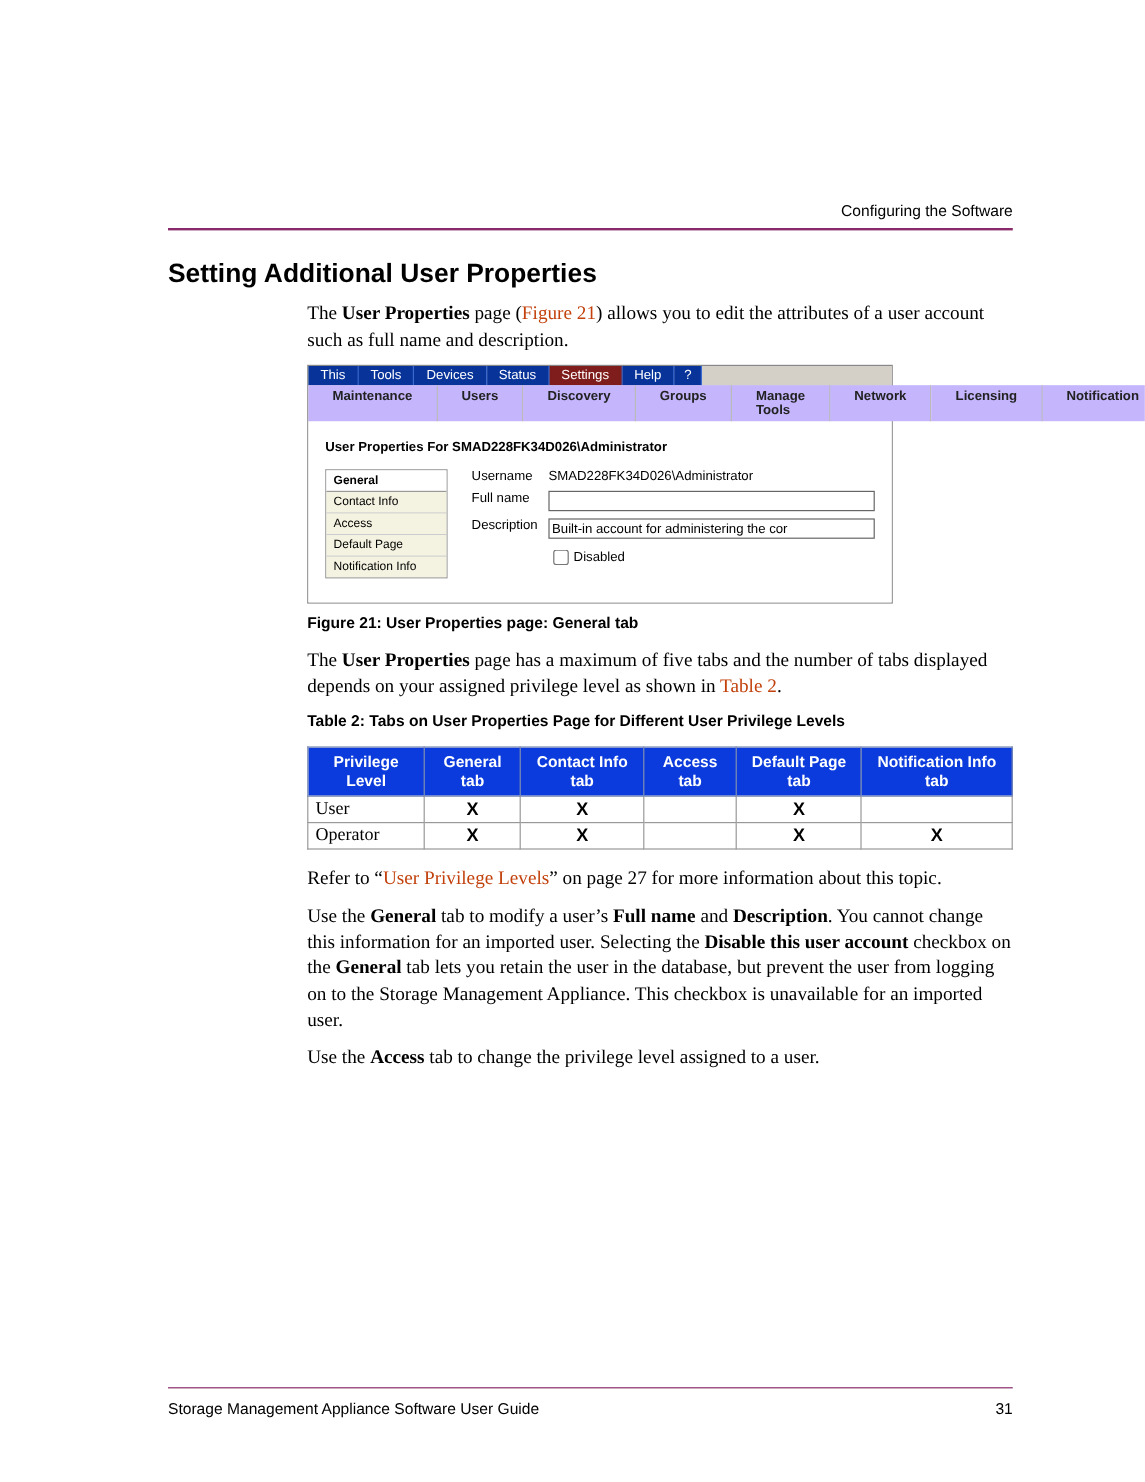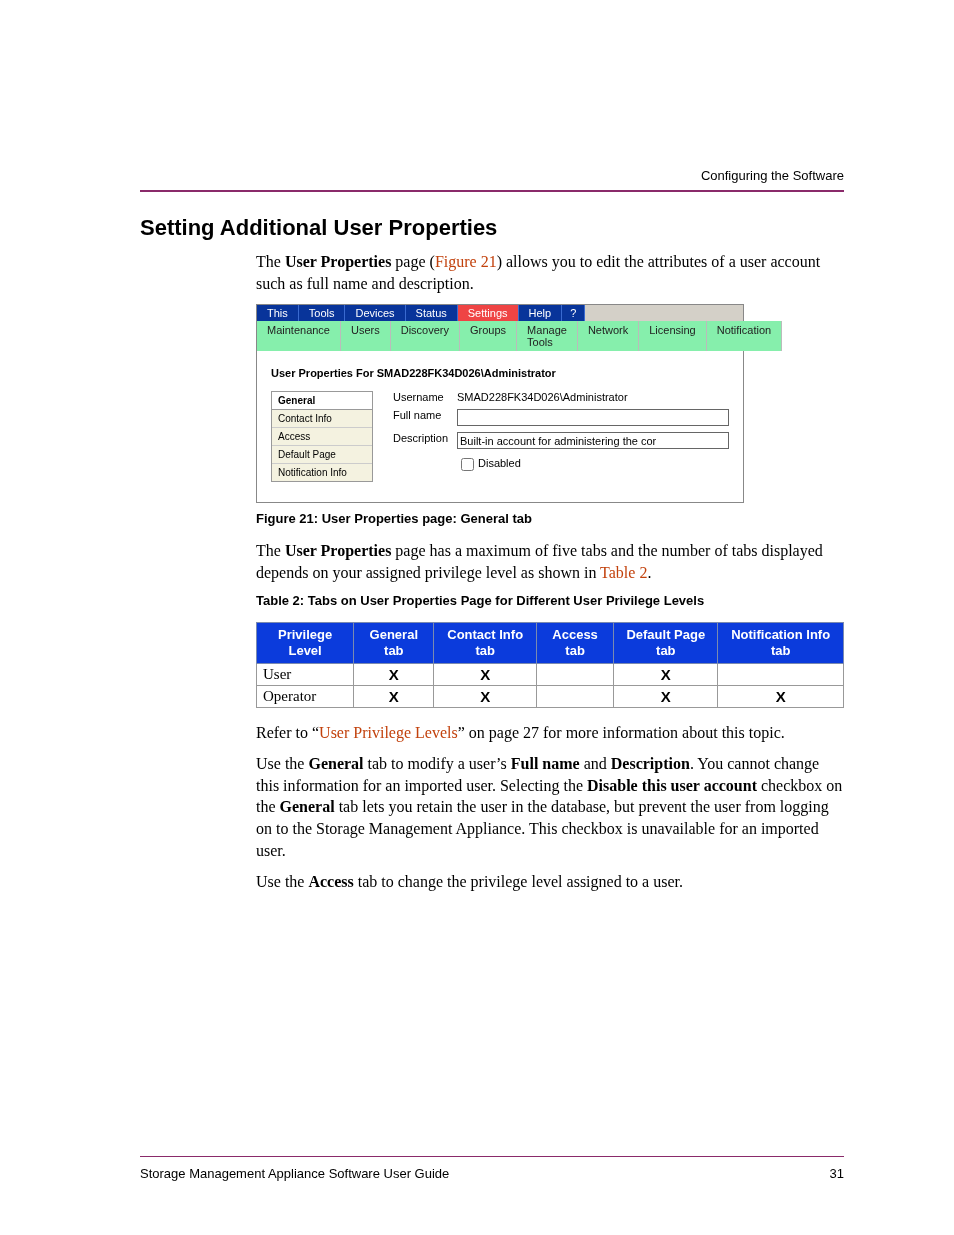--- a/index.html
+++ b/index.html
@@ -68,30 +68,31 @@
     display: flex;
     background: #d4d0c8;
   }
   .nav-top .cell {
     background: #08349a;
     color: #fff;
     border-right: 1px solid #3a6ad0;
     padding: 2px 10px;
   }
   .nav-top .cell.active {
-    background: #ef4444;
+    background: #7f1d1d;
   }
   .nav-top .cell.help-q {
     padding: 2px 8px;
   }
   .nav-sub .cell {
-    background: #86efac;
+    background: #c4b5fd;
     border-right: 1px solid #bbb;
-    padding: 3px 10px;
+    padding: 3px 20px;
     color: #222;
+    font-weight: bold;
   }
   .shot-body {
     background: #fff;
     padding: 16px 14px 20px 14px;
   }
   .shot-title {
     font-weight: bold;
     margin-bottom: 12px;
     font-size: 11px;
   }

